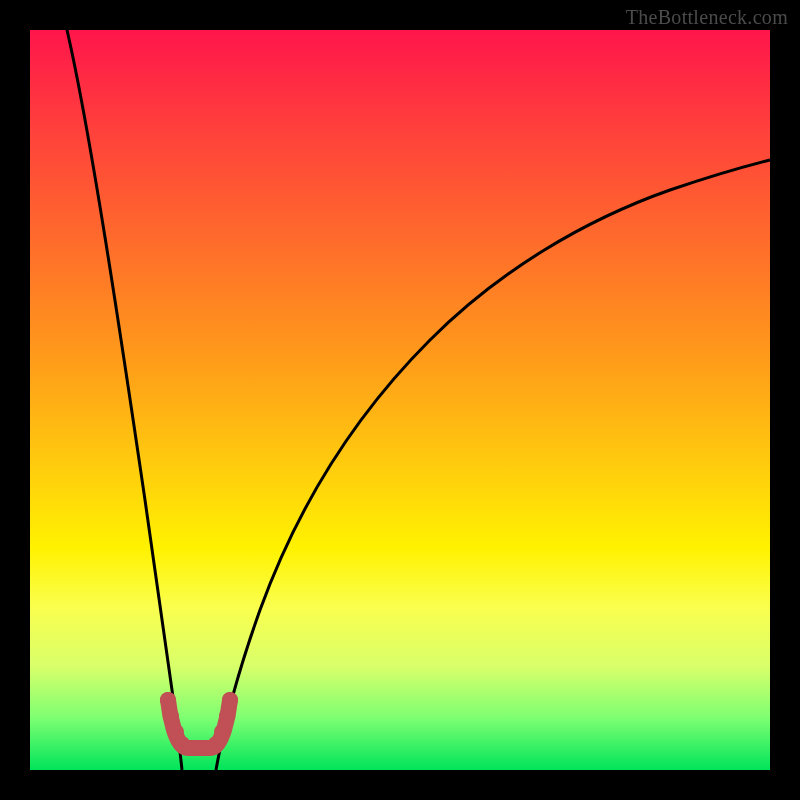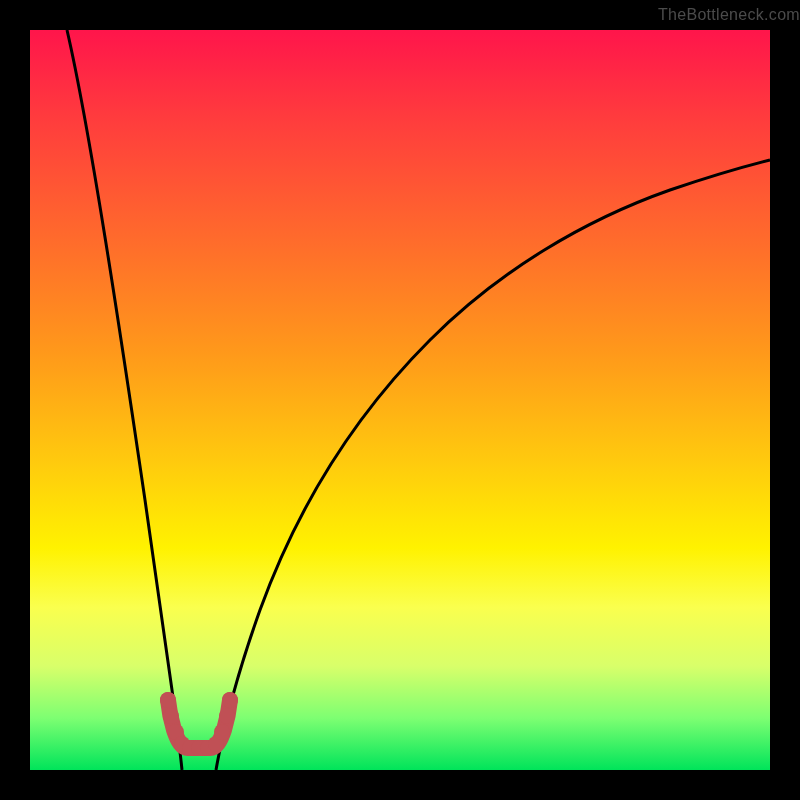--- a/index.html
+++ b/index.html
@@ -40,26 +40,27 @@
     position: absolute;
     left: 0;
     top: 0;
     width: 740px;
     height: 740px;
     overflow: visible;
   }
   .watermark {
     position: absolute;
     top: 6px;
-    right: 0;
+    right: 12px;
     color: #4b4b4b;
-    font-size: 16px;
+    font-size: 20px;
     font-weight: 500;
     letter-spacing: 0.3px;
     user-select: none;
+    font-family: Liberation Serif, serif;
   }
 </style>
 </head>
 <body>
 
 <div class="stage">
 
   <div class="watermark">TheBottleneck.com</div>
 
   <div class="plot">

